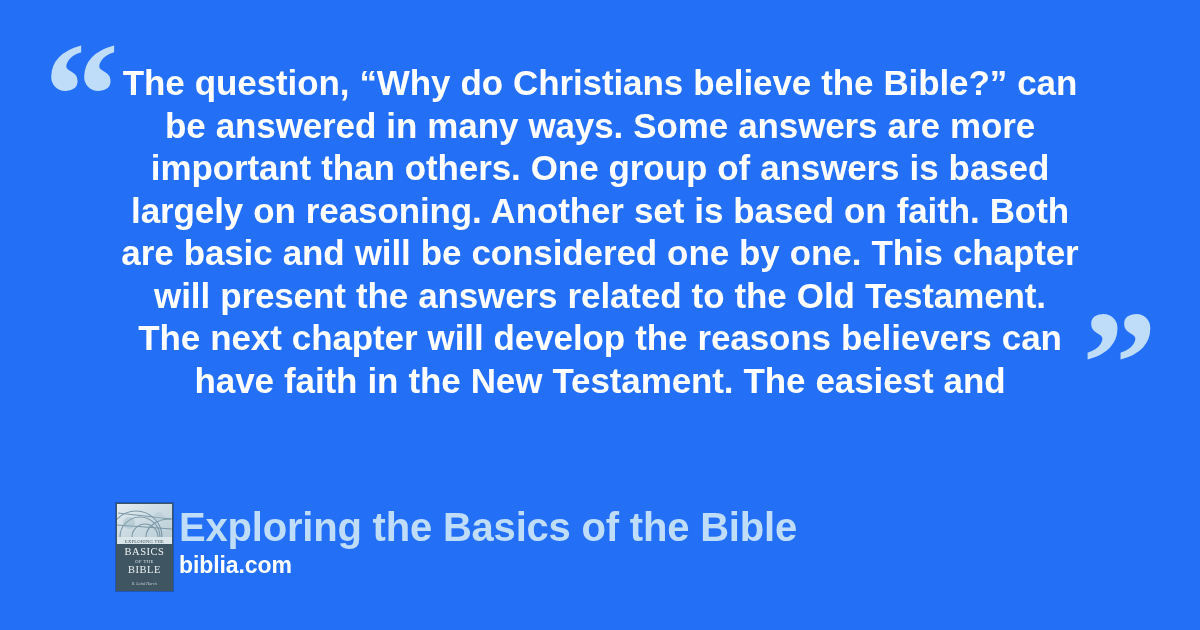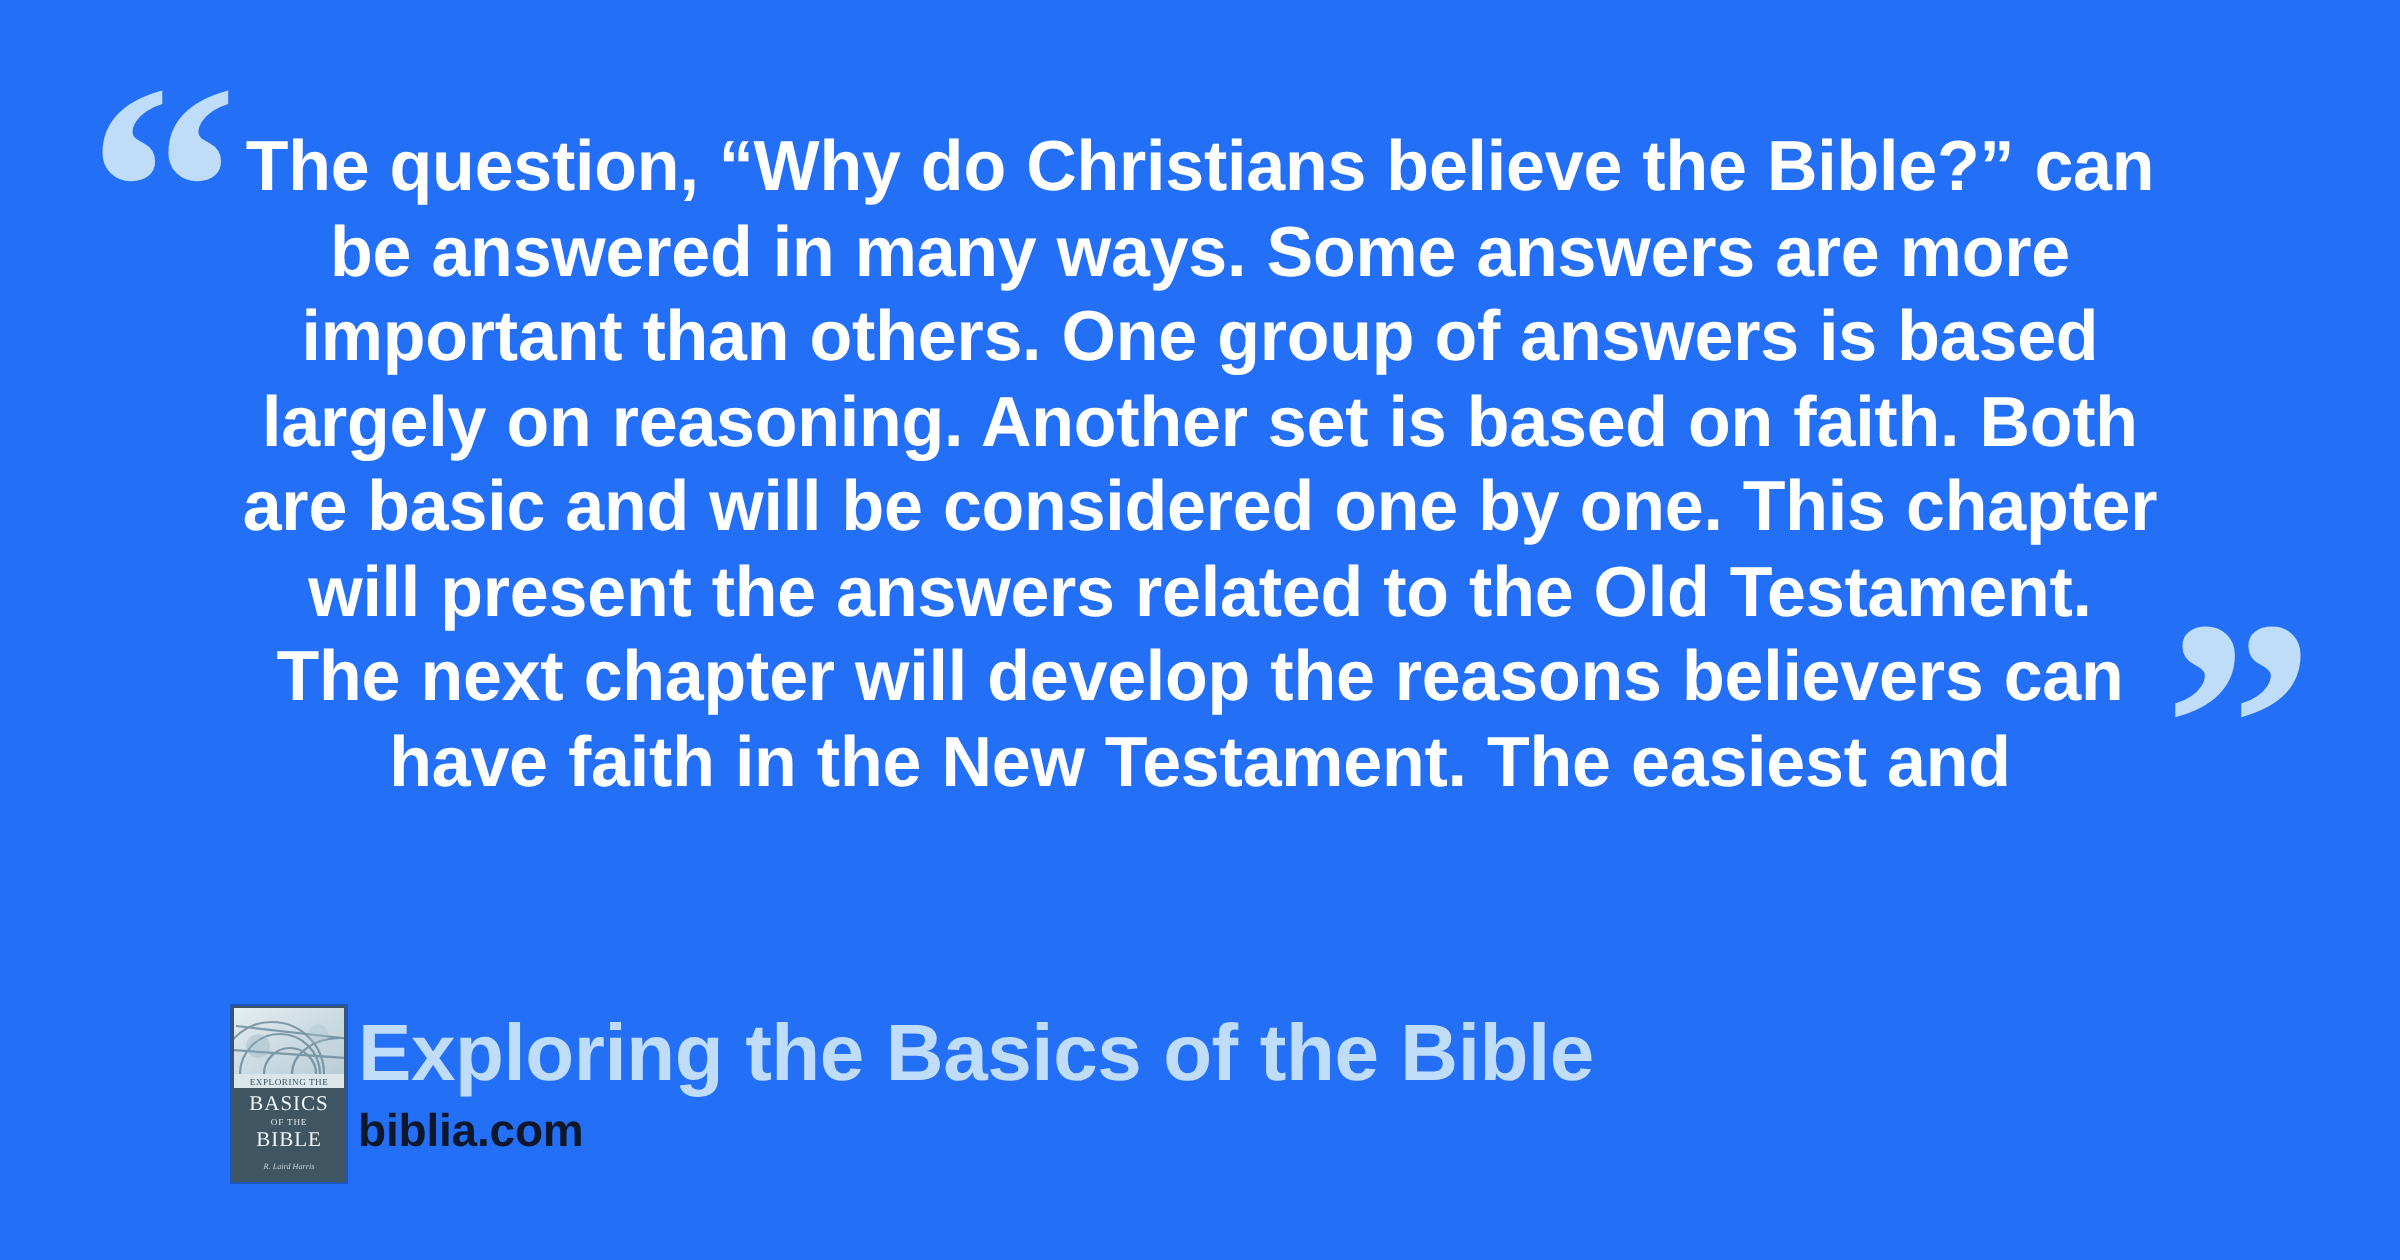--- a/index.html
+++ b/index.html
@@ -88,21 +88,21 @@
   #site-title {
     color: #bfdcf9;
     font-family: "Liberation Sans Narrow", "Liberation Sans", sans-serif;
     font-weight: 700;
     font-size: 40px;
     line-height: 47px;
     letter-spacing: -0.2px;
     white-space: nowrap;
   }
   #site-url {
-    color: #0f172a;
+    color: #ffffff;
     font-family: "Liberation Sans Narrow", "Liberation Sans", sans-serif;
     font-weight: 700;
     font-size: 23px;
     line-height: 27px;
     letter-spacing: -0.1px;
     white-space: nowrap;
     margin-top: 1px;
   }
 </style>
 </head>

